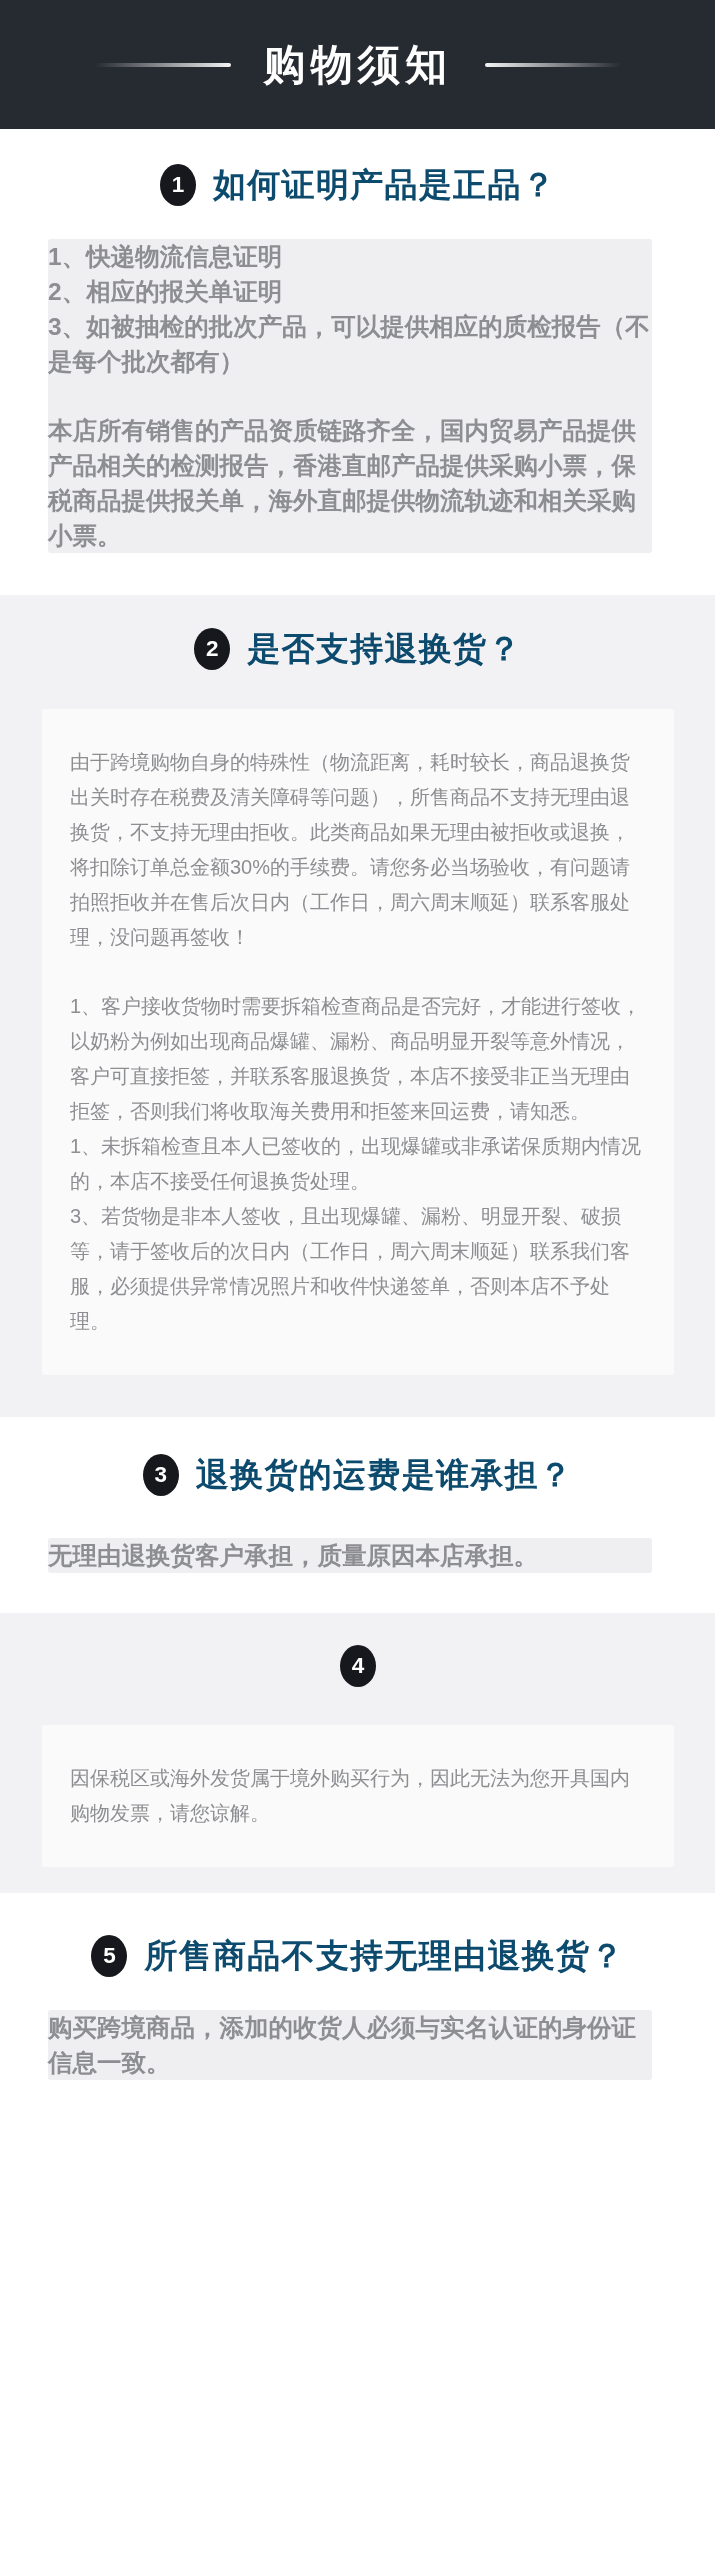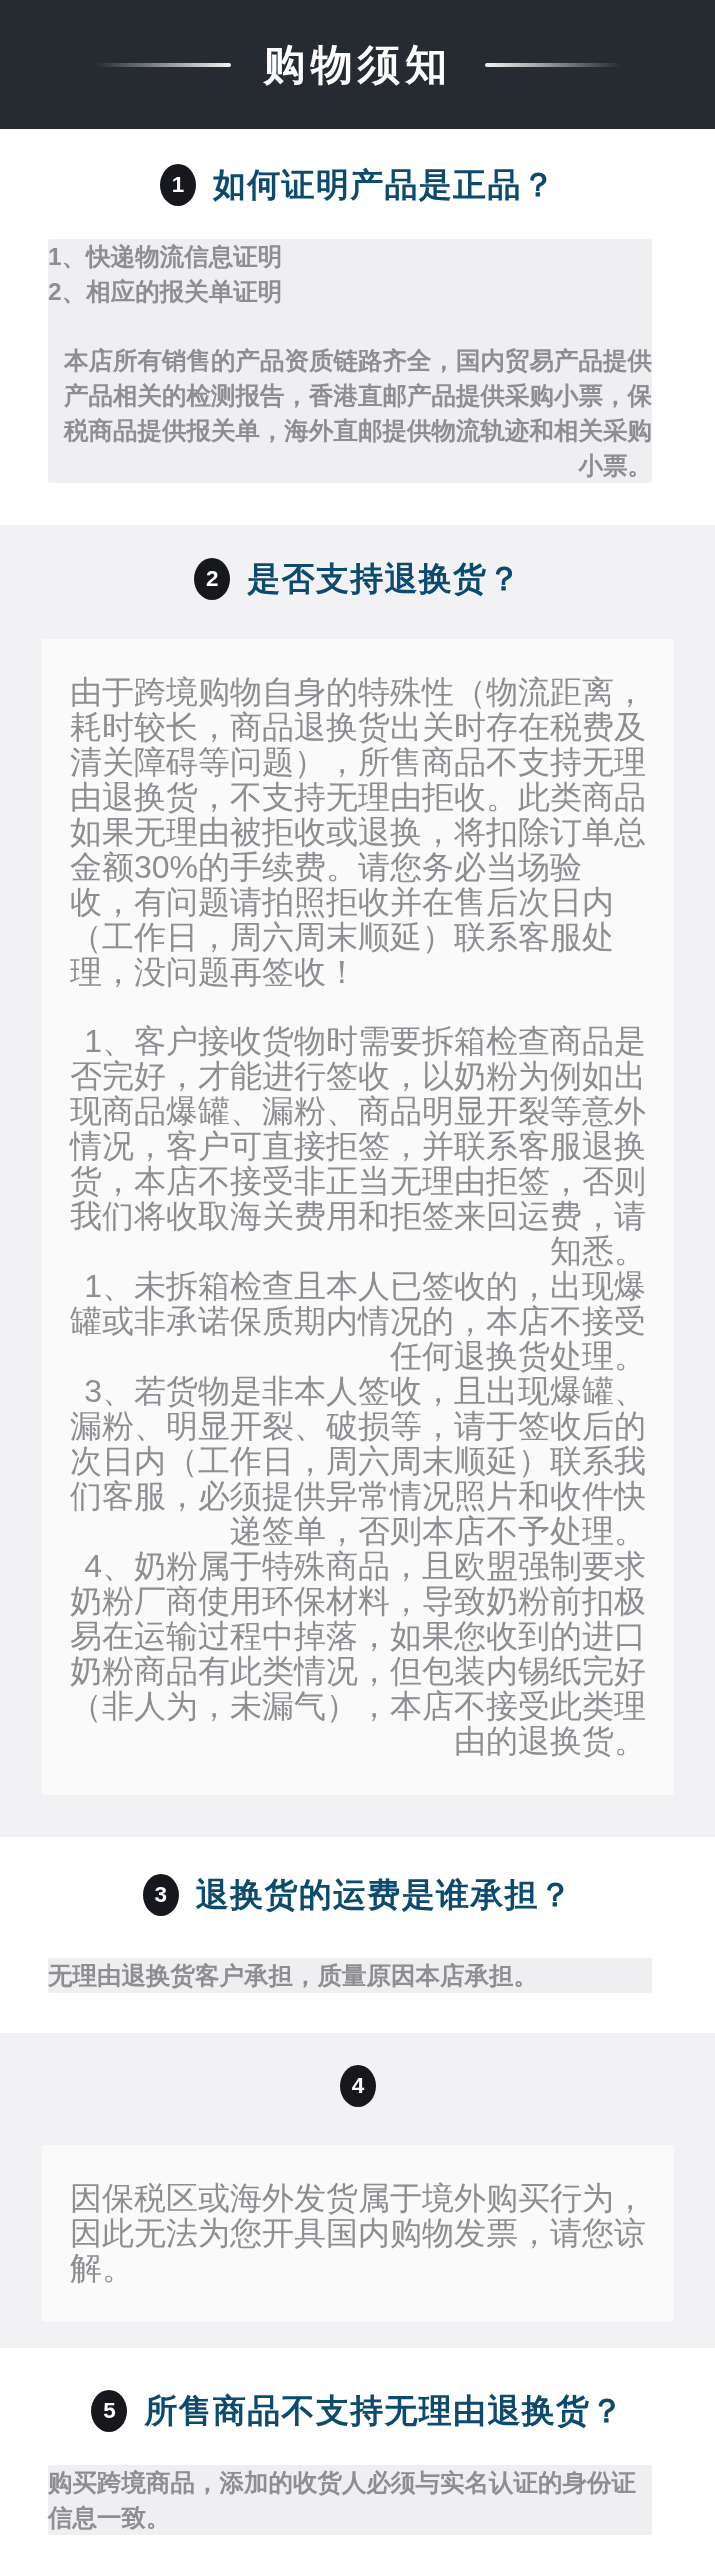--- a/index.html
+++ b/index.html
@@ -59,35 +59,35 @@
     font-size: 33px;
     font-weight: bold;
     color: #0c4a6e;
     letter-spacing: 1.3px;
     white-space: nowrap;
   }
 
   
   .box { border-radius: 2.7px; }
   .box p { margin: 0; color: #8d8e92; letter-spacing: 0; }
-  .box p + p { margin-top: 34px; text-align: right; }
+  .box p + p { margin-top: 34px; }
   .box .ln { display: block; }
 
   .box-gray {
     margin-left: 48px; margin-right: 64px;
     background: #efeff1;
     font-size: 24.5px;
     line-height: 35px;
     font-weight: bold;
   }
   .box-light {
     margin-left: 42px; margin-right: 42px;
     background: #fafafa;
     padding: 36px 28px;
-    font-size: 32px;
+    font-size: 20px;
     line-height: 35px;
   }
 
   
   .band { background: #f2f2f4; }
 
   
   #sec1 .qhead { margin-top: 34px; }
   #sec1 .box   { margin-top: 32px; }
 
@@ -116,20 +116,21 @@
   <div class="qhead">
     <span class="badge">
         <span>1</span>
       </span>
     <h2>如何证明产品是正品？</h2>
   </div>
   <div class="box box-gray">
     <p>
         <span class="ln">1、快递物流信息证明</span>
         <span class="ln">2、相应的报关单证明</span>
+        <span class="ln">3、如被抽检的批次产品，可以提供相应的质检报告（不是每个批次都有）</span>
       </p>
     <p>
         <span class="ln">本店所有销售的产品资质链路齐全，国内贸易产品提供产品相关的检测报告，香港直邮产品提供采购小票，保税商品提供报关单，海外直邮提供物流轨迹和相关采购小票。</span>
       </p>
   </div>
 </section>
 
 <div id="band2" class="band">
   <section id="sec2">
     <div class="qhead">
@@ -139,21 +140,20 @@
       <h2>是否支持退换货？</h2>
     </div>
     <div class="box box-light">
       <p>
           <span class="ln">由于跨境购物自身的特殊性（物流距离，耗时较长，商品退换货出关时存在税费及清关障碍等问题），所售商品不支持无理由退换货，不支持无理由拒收。此类商品如果无理由被拒收或退换，将扣除订单总金额30%的手续费。请您务必当场验收，有问题请拍照拒收并在售后次日内（工作日，周六周末顺延）联系客服处理，没问题再签收！</span>
         </p>
       <p>
           <span class="ln">1、客户接收货物时需要拆箱检查商品是否完好，才能进行签收，以奶粉为例如出现商品爆罐、漏粉、商品明显开裂等意外情况，客户可直接拒签，并联系客服退换货，本店不接受非正当无理由拒签，否则我们将收取海关费用和拒签来回运费，请知悉。</span>
           <span class="ln">1、未拆箱检查且本人已签收的，出现爆罐或非承诺保质期内情况的，本店不接受任何退换货处理。</span>
           <span class="ln">3、若货物是非本人签收，且出现爆罐、漏粉、明显开裂、破损等，请于签收后的次日内（工作日，周六周末顺延）联系我们客服，必须提供异常情况照片和收件快递签单，否则本店不予处理。</span>
-          <span class="ln">4、奶粉属于特殊商品，且欧盟强制要求奶粉厂商使用环保材料，导致奶粉前扣极易在运输过程中掉落，如果您收到的进口奶粉商品有此类情况，但包装内锡纸完好（非人为，未漏气），本店不接受此类理由的退换货。</span>
         </p>
     </div>
   </section>
 </div>
 
 <section id="sec3">
   <div class="qhead">
     <span class="badge">
         <span>3</span>
       </span>

